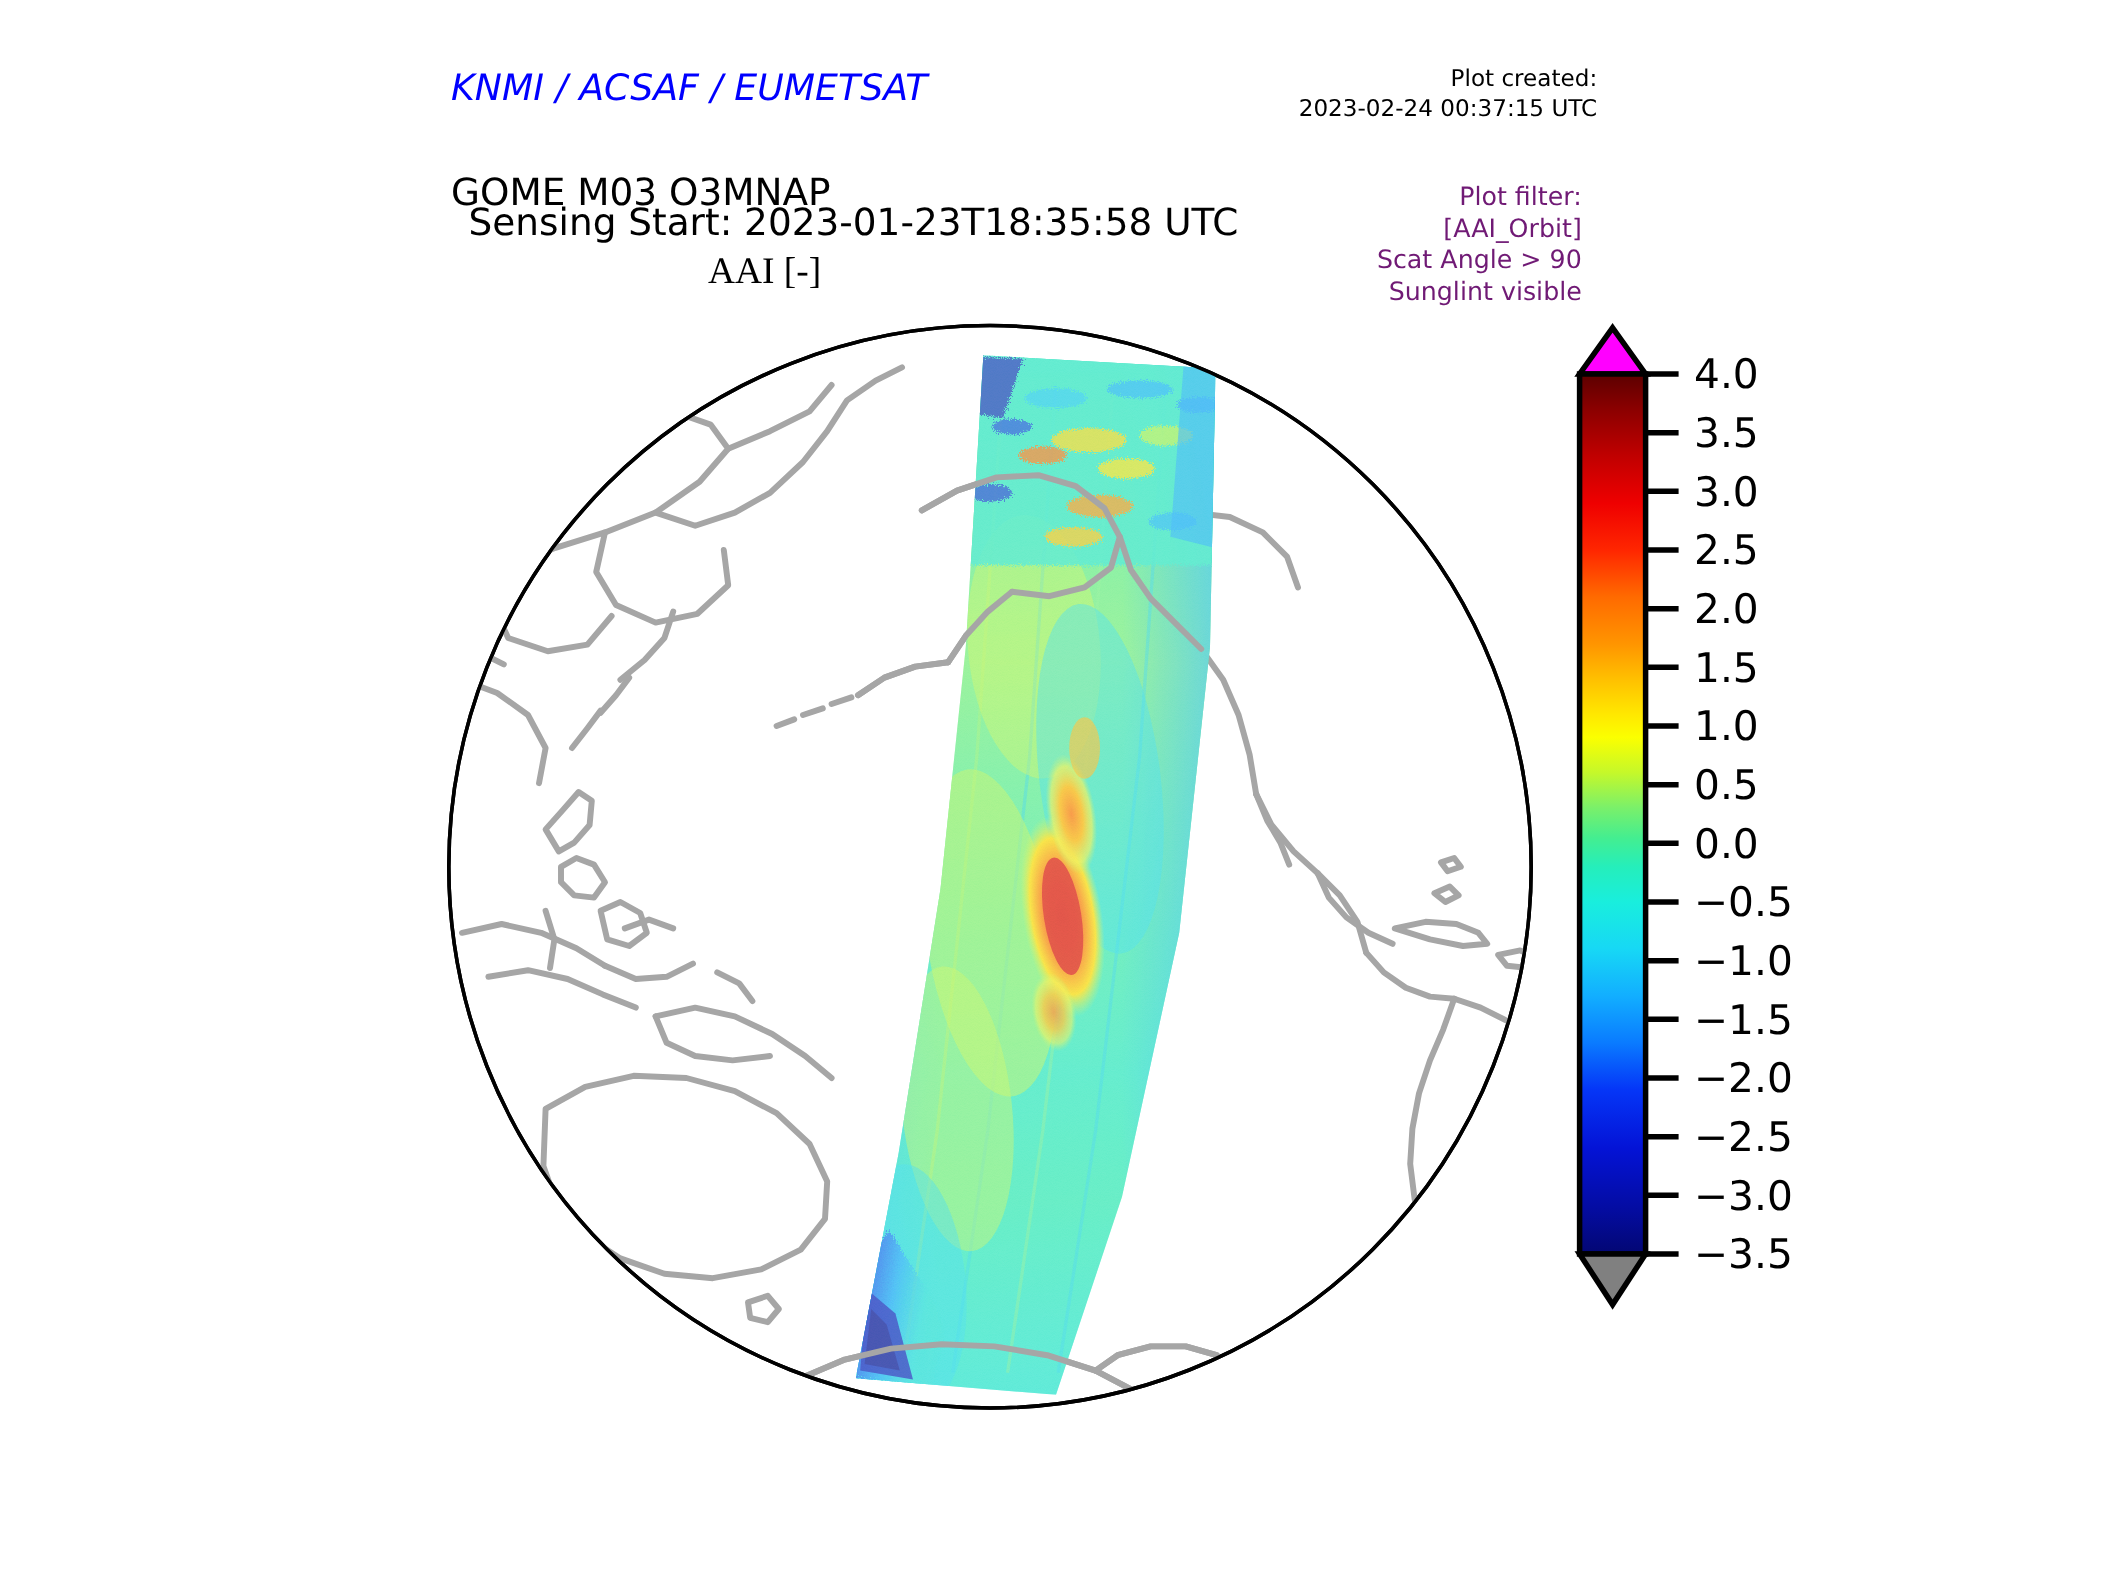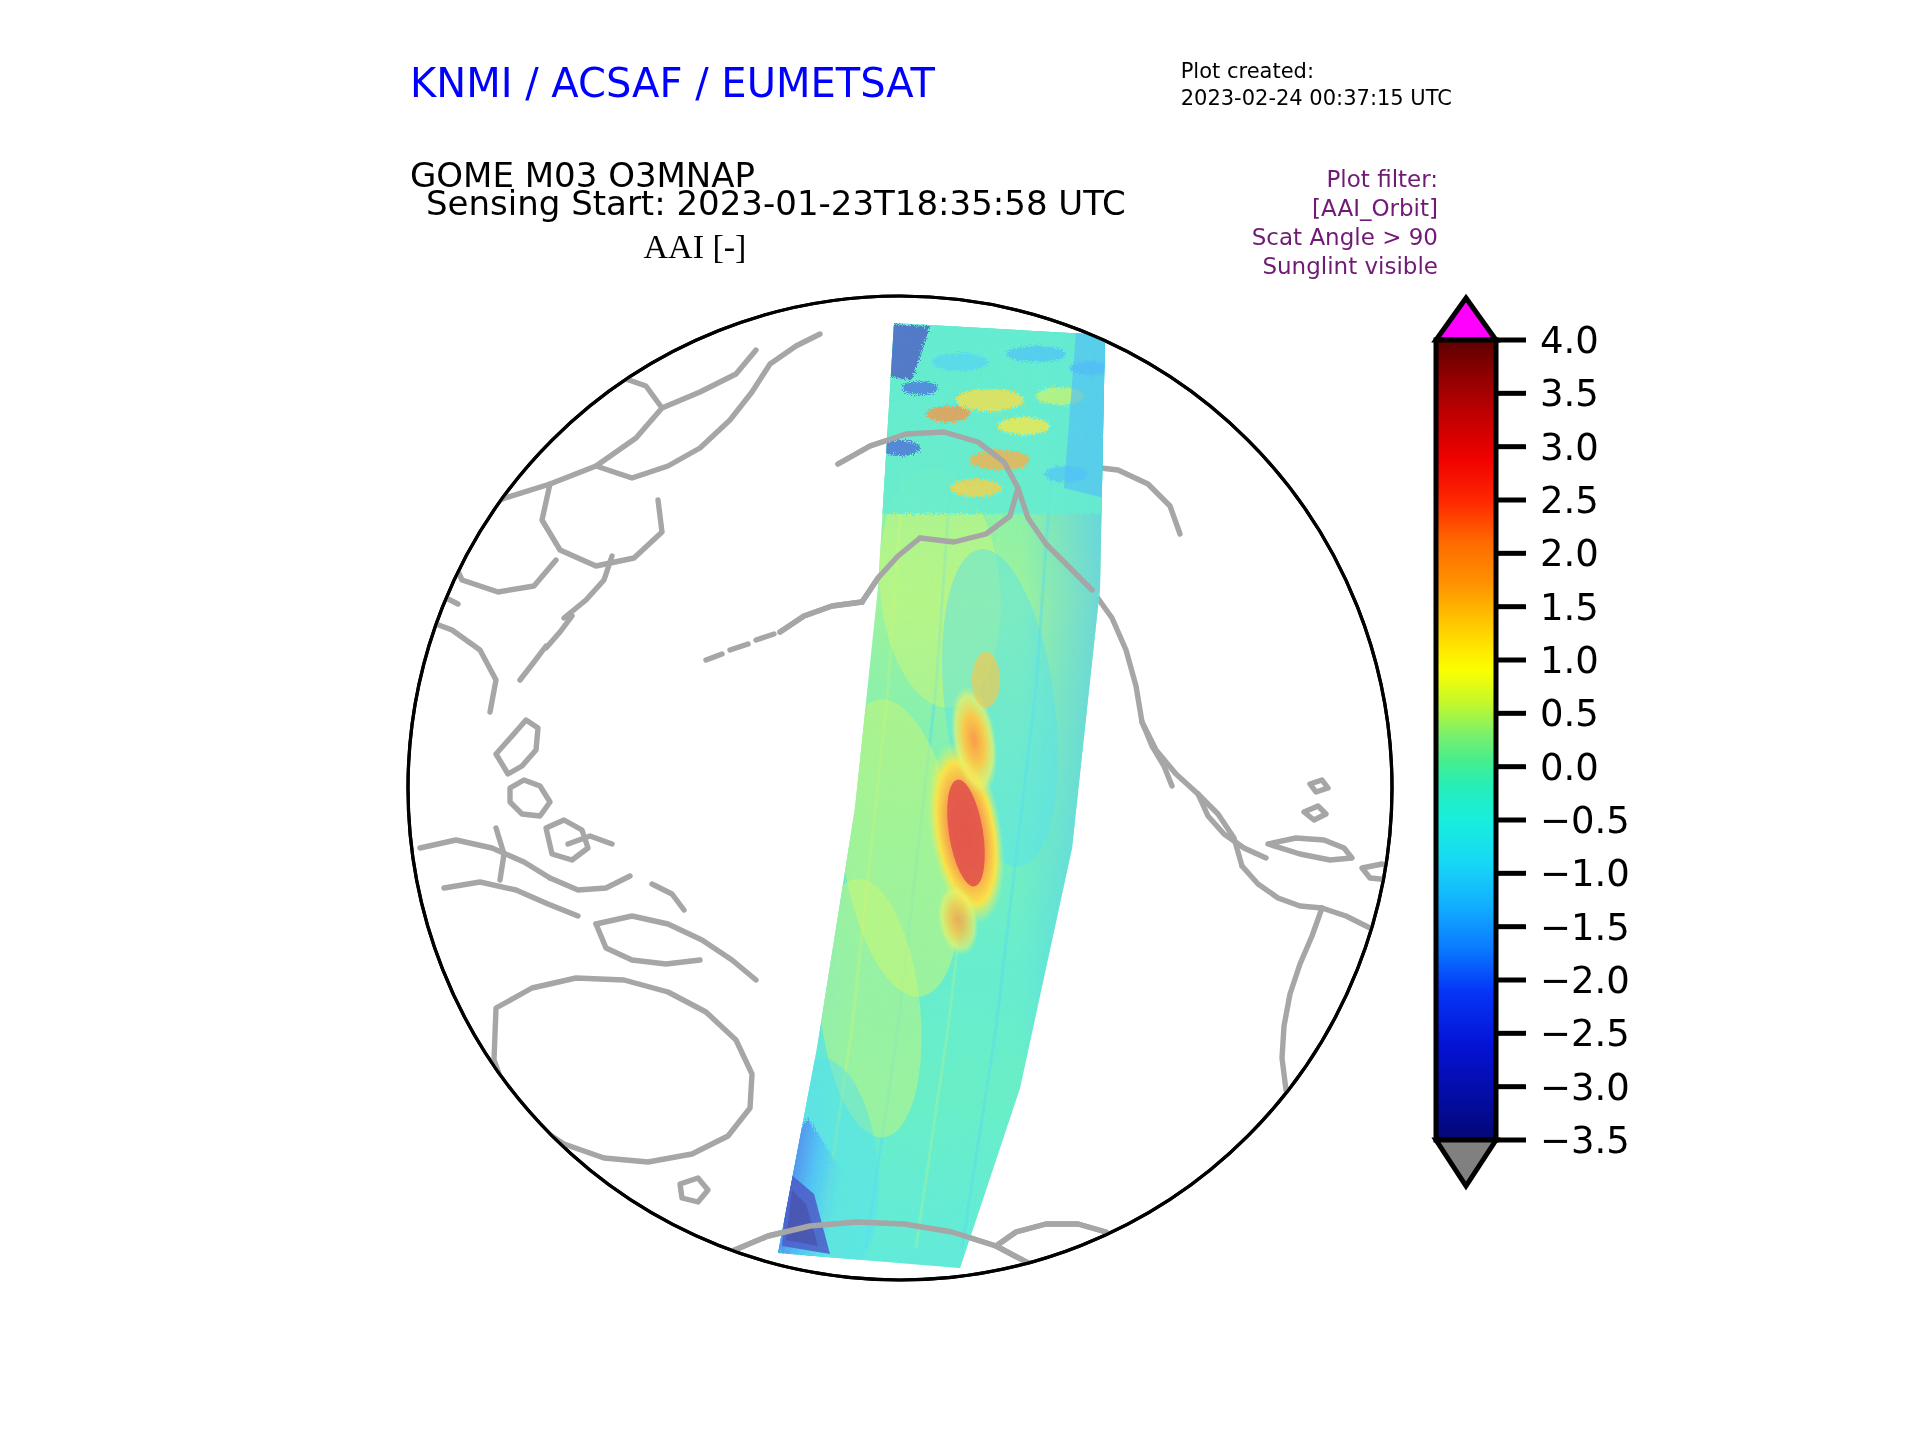--- a/index.html
+++ b/index.html
@@ -3,26 +3,26 @@
 <meta charset="utf-8">
 <title>GOME M03 O3MNAP AAI</title>
 <style>
   html,body{margin:0;padding:0;background:#ffffff;}
   body{width:1920px;height:1440px;position:relative;overflow:hidden;
        font-family:"DejaVu Sans","Liberation Sans",sans-serif;color:#000;}
 
   .abs{position:absolute;}
 
   
-  #agency-title{left:410px;top:60px;font-size:40px;color:#0000ff;letter-spacing:0px;white-space:nowrap;}
+  #agency-title{left:410px;top:60px;font-size:33px;color:#0000ff;letter-spacing:0px;white-space:nowrap;font-style:italic;}
   #product-title{left:410px;top:138px;font-size:34px;color:#000;white-space:nowrap;line-height:44px;margin-top:15px;}
   #sensing-line{left:426px;top:183px;font-size:34px;color:#000;white-space:nowrap;}
   #quantity-title{left:0px;top:228px;width:1390px;text-align:center;font-size:34px;color:#000;font-family:Liberation Serif, serif;}
 
-  #plot-created{right:468px;top:58px;text-align:left;font-size:21px;color:#000;line-height:27px;white-space:nowrap;}
+  #plot-created{right:468px;top:58px;text-align:right;font-size:21px;color:#000;line-height:27px;white-space:nowrap;}
   #plot-filter{right:482px;top:165px;text-align:right;font-size:23px;color:#701a75;line-height:29px;white-space:nowrap;}
 
   
   #map-panel{left:400px;top:288px;width:1000px;height:1000px;}
   #map-svg{display:block;width:1000px;height:1000px;}
 
   
   #colorbar-panel{left:1430px;top:288px;width:330px;height:1012px;}
   #cb-svg{display:block;width:330px;height:1012px;}
   .cb-tick-label{font-family:"DejaVu Sans","Liberation Sans",sans-serif;font-size:37px;fill:#000;}

